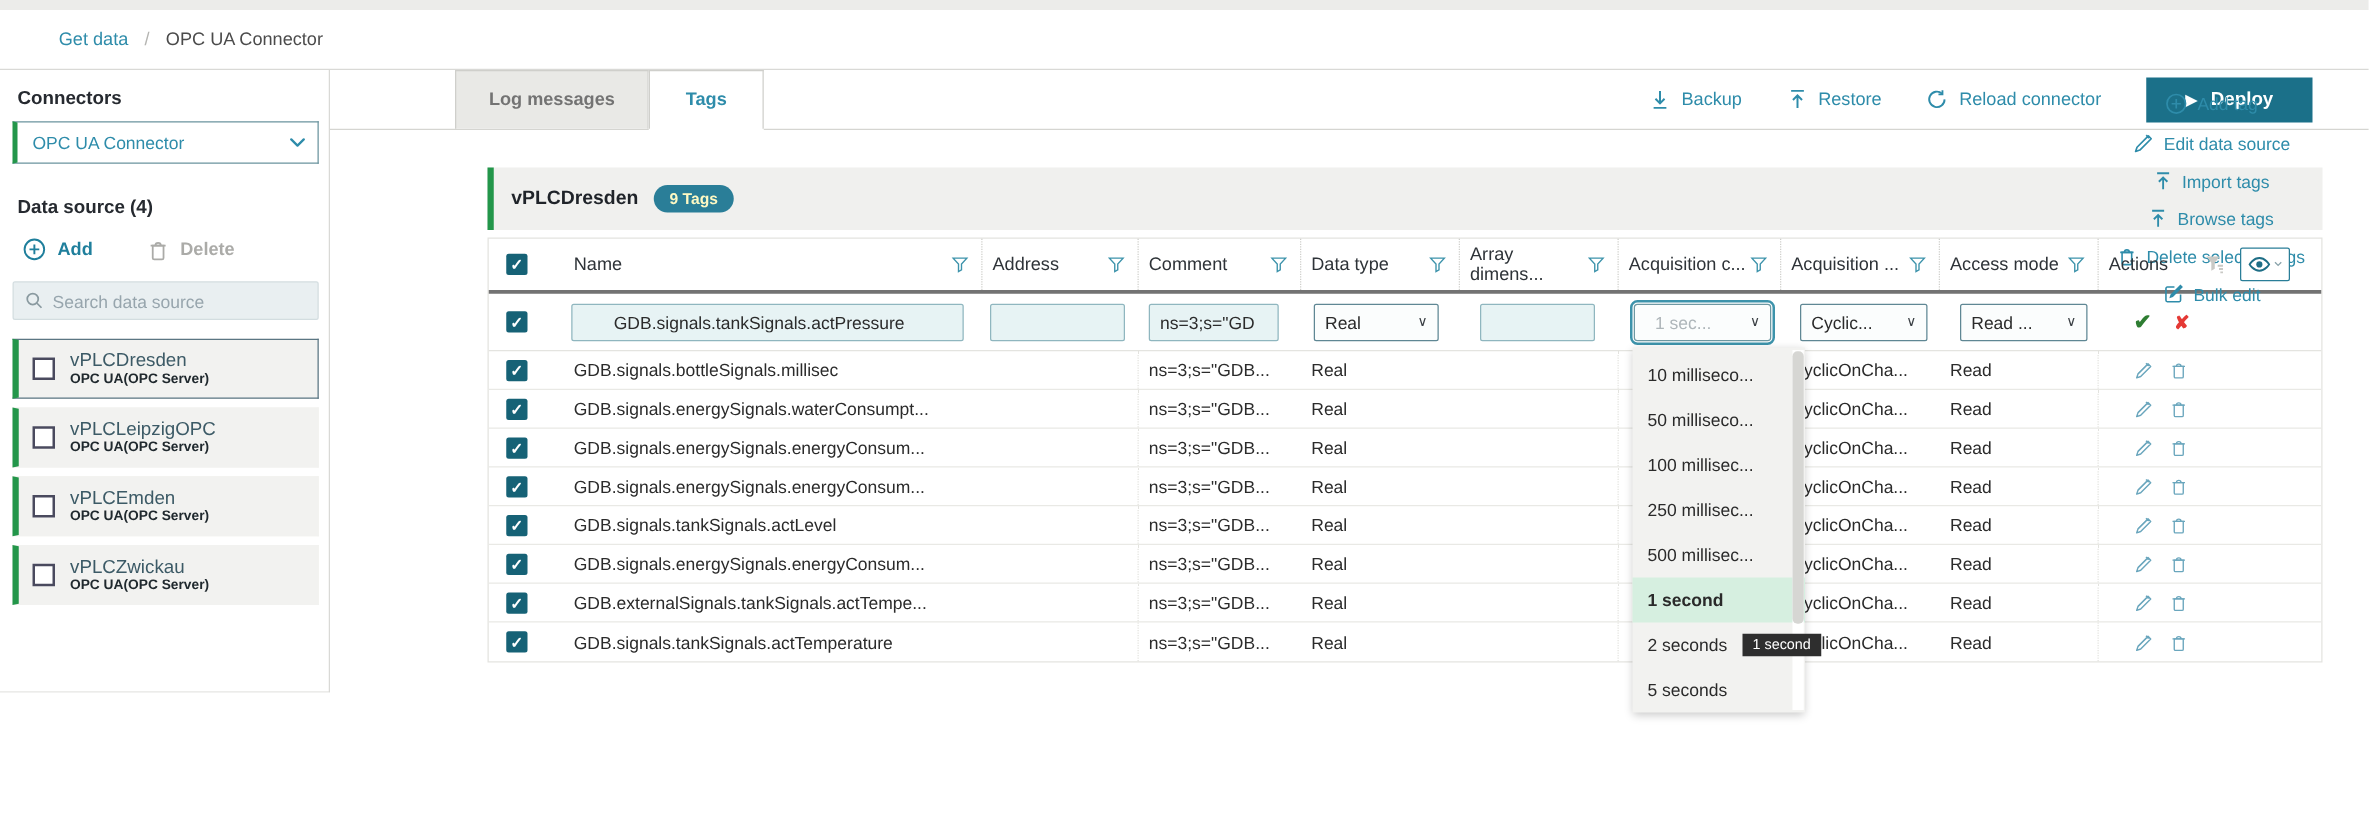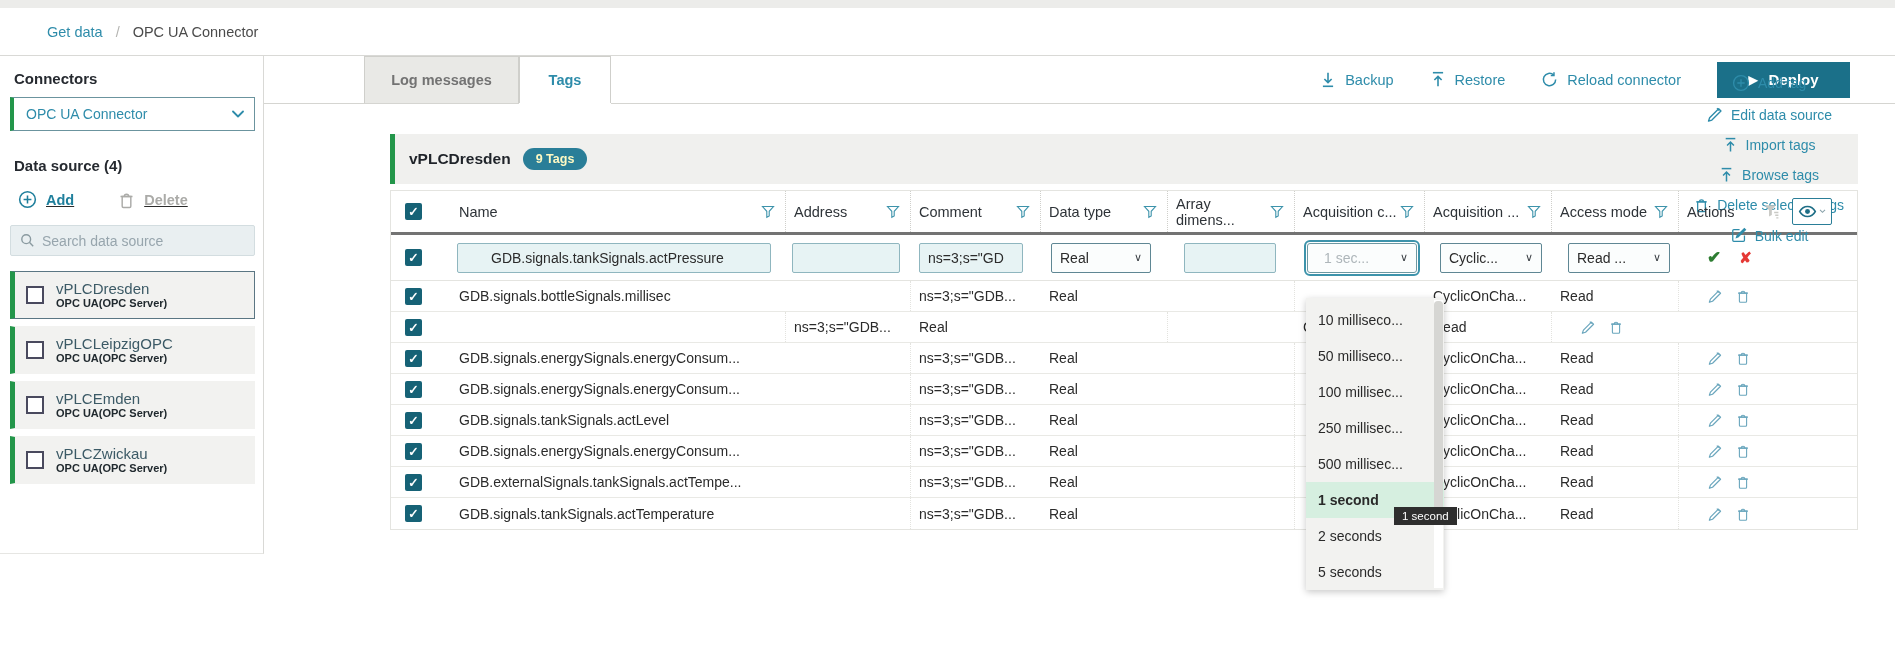--- a/index.html
+++ b/index.html
@@ -15,21 +15,21 @@
   
   .app-body { display:flex; height:613px; }
   .sidebar { width:264px; flex:none; padding-top:14px; height:498px;
     border-right:1px solid #d9d9d6; border-bottom:1px solid #e6e6e3; background:#fff; }
   .side-heading { font-size:15px; font-weight:bold; color:#262a30; margin-left:14px; }
   .connector-select { margin:10px 8px 0 10px; height:34px; border:1px solid #6b949e;
     border-left:4px solid #23964a; display:flex; align-items:center; padding:0 10px 0 12px;
     color:#2e8caa; font-size:14px; cursor:pointer; background:#fff; }
   .connector-select .grow { flex:1; }
   .ds-heading { margin-top:26px; }
-  .side-btn-row { display:flex; align-items:center; gap:44px; margin:16px 0 0 18px;text-decoration:underline; }
+  .side-btn-row { display:flex; align-items:center; gap:44px; margin:16px 0 0 18px; }
   .side-btn { display:flex; align-items:center; gap:9px; font-size:14.5px; font-weight:bold; cursor:pointer; }
   .side-btn.add { color:#1f7f9c; }
   .side-btn.disabled { color:#ababa8; cursor:default; }
   .search-box { margin:16px 8px 0 10px; height:31px; background:#e9eff1; border:1px solid #d3dde0;
     border-radius:2px; display:flex; align-items:center; padding:0 9px; gap:7px; }
   .search-box input { border:none; outline:none; background:transparent; font-size:14px;
     color:#4a5a60; width:100%; font-family:"Liberation Sans",sans-serif; }
   .search-box input::placeholder { color:#97a5ad; }
   .source-list { margin:15px 8px 0 10px; }
   .src-card { height:48px; background:#f2f2f0; border:1px solid #f2f2f0; border-left:5px solid #23964a;
@@ -85,21 +85,21 @@
   .trow:last-child { border-bottom:none; }
   .td { font-size:14px; color:#2b2b2b; padding-left:8px; white-space:nowrap; overflow:hidden; height:100%;
     display:flex; align-items:center; }
   .td.sep { border-right:1px dotted #e3e3df; }
   .row-actions { display:flex; gap:13px; margin-left:28px; color:#6aa6bd; }
   .row-actions svg { cursor:pointer; }
   .endcell { display:flex; align-items:center; gap:12px; padding-left:4px; }
   .eye-btn { width:40px; height:27px; border:1px solid #2a7e98; border-radius:2px; background:#fff;
     display:flex; align-items:center; justify-content:center; gap:2px; color:#1e6e86; cursor:pointer; }
   
-  .dropdown { position:absolute; left:916px; top:164px; width:138px; height:292px; background:#f2f2f0;
+  .dropdown { position:absolute; left:916px; top:144px; width:138px; height:292px; background:#f2f2f0;
     box-shadow:0 2px 7px rgba(0,0,0,.22); z-index:5; padding-top:4px; }
   .dd-option { height:36px; display:flex; align-items:center; padding-left:12px; font-size:14px;
     color:#2a2a2a; cursor:pointer; white-space:nowrap; }
   .dd-option.selected { background:#d6efe0; font-weight:bold; }
   .dd-scroll-track { position:absolute; right:1px; top:2px; width:9px; height:288px; background:#ffffff; }
   .dd-scroll-thumb { position:absolute; right:1px; top:3px; width:9px; height:218px; background:#d6d6d3; border-radius:4px; }
   .dd-tooltip { position:absolute; left:1004px; top:373px; background:#2e2e2e; color:#fff;
     font-size:11.5px; padding:3px 8px; z-index:6; white-space:nowrap; }
   .icon { flex:none; display:inline-flex; }
 </style>
@@ -454,20 +454,21 @@
                   </svg>
       </span>
     </div>
     <div class="td"></div>
   </div>
 
   <div class="grid-row trow">
     <div class="td" style="padding-left:0;">
                 <span class="cb"></span>
               </div>
+    <div class="td">GDB.signals.energySignals.waterConsumpt...</div>
     <div class="td sep"></div>
     <div class="td">ns=3;s="GDB...</div>
     <div class="td">Real</div>
     <div class="td sep"></div>
     <div class="td"></div>
     <div class="td">CyclicOnCha...</div>
     <div class="td sep">Read</div>
     <div class="td" style="padding-left:0;">
       <span class="row-actions">
         <svg width="16" height="16" viewBox="0 0 15 15">

